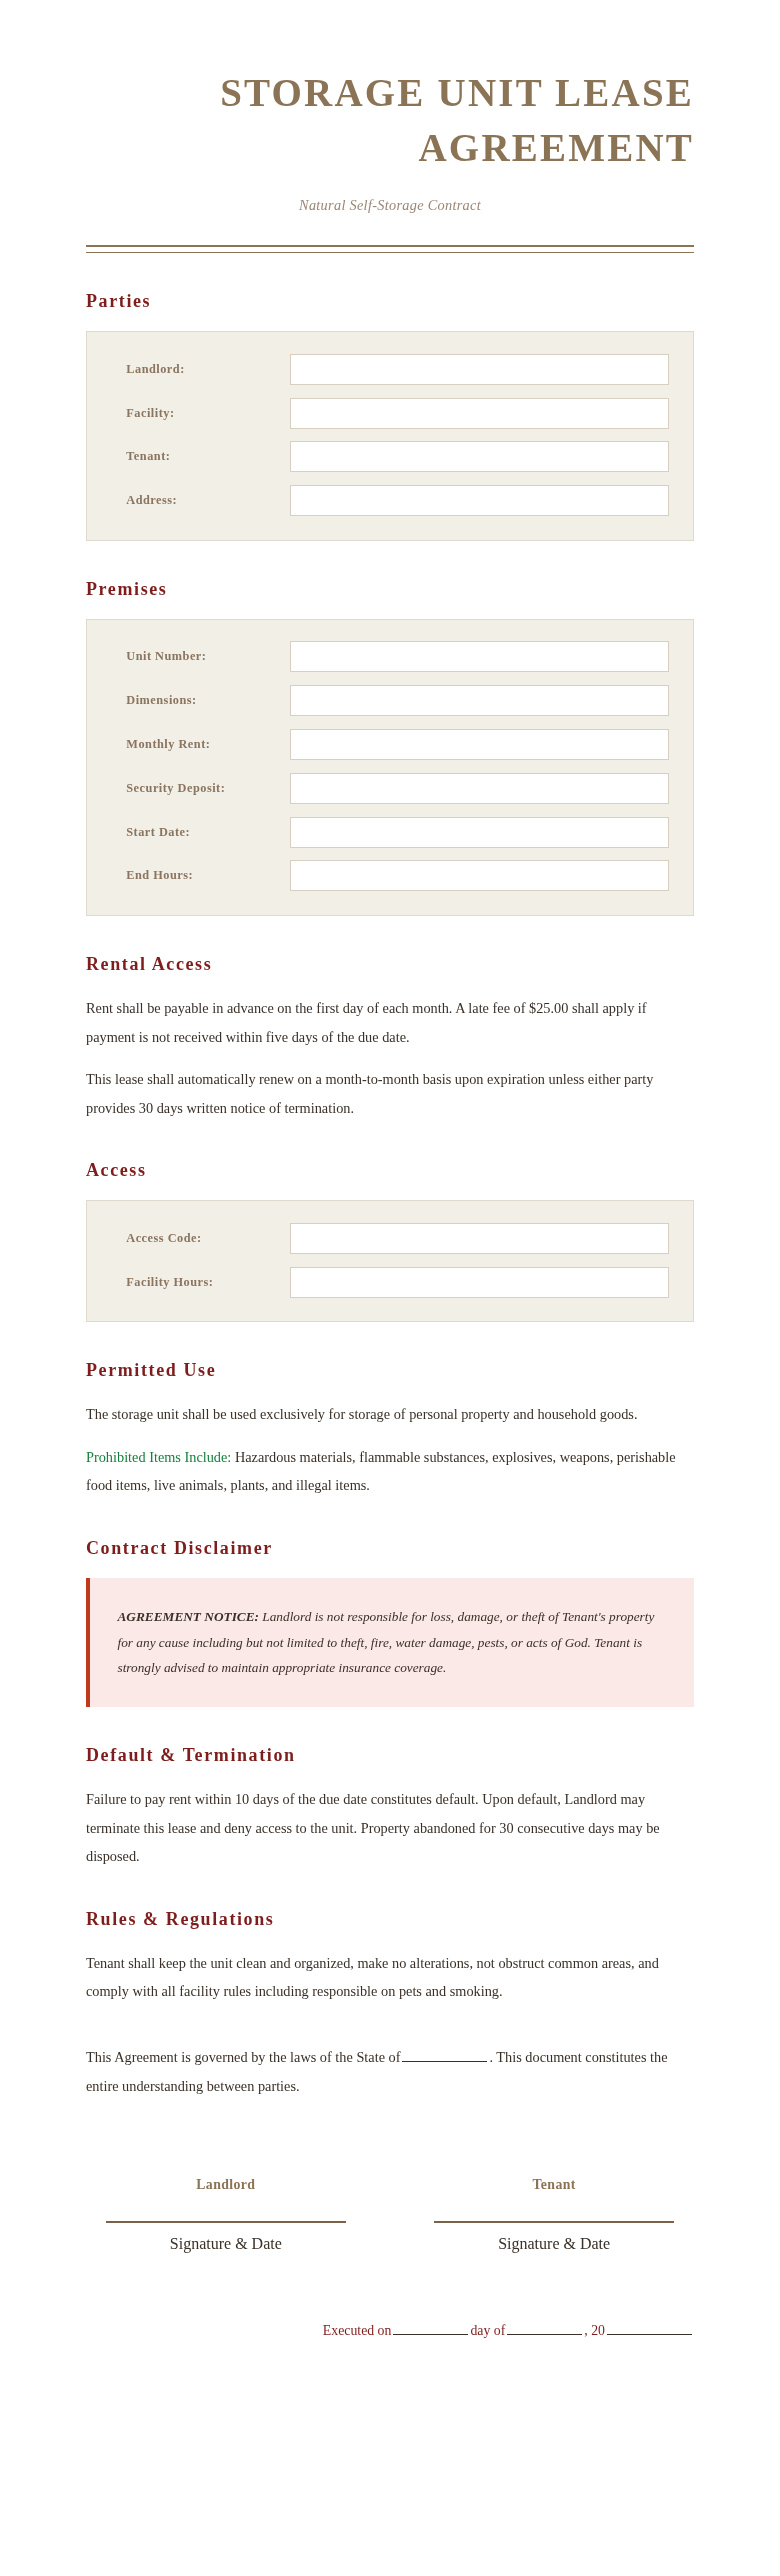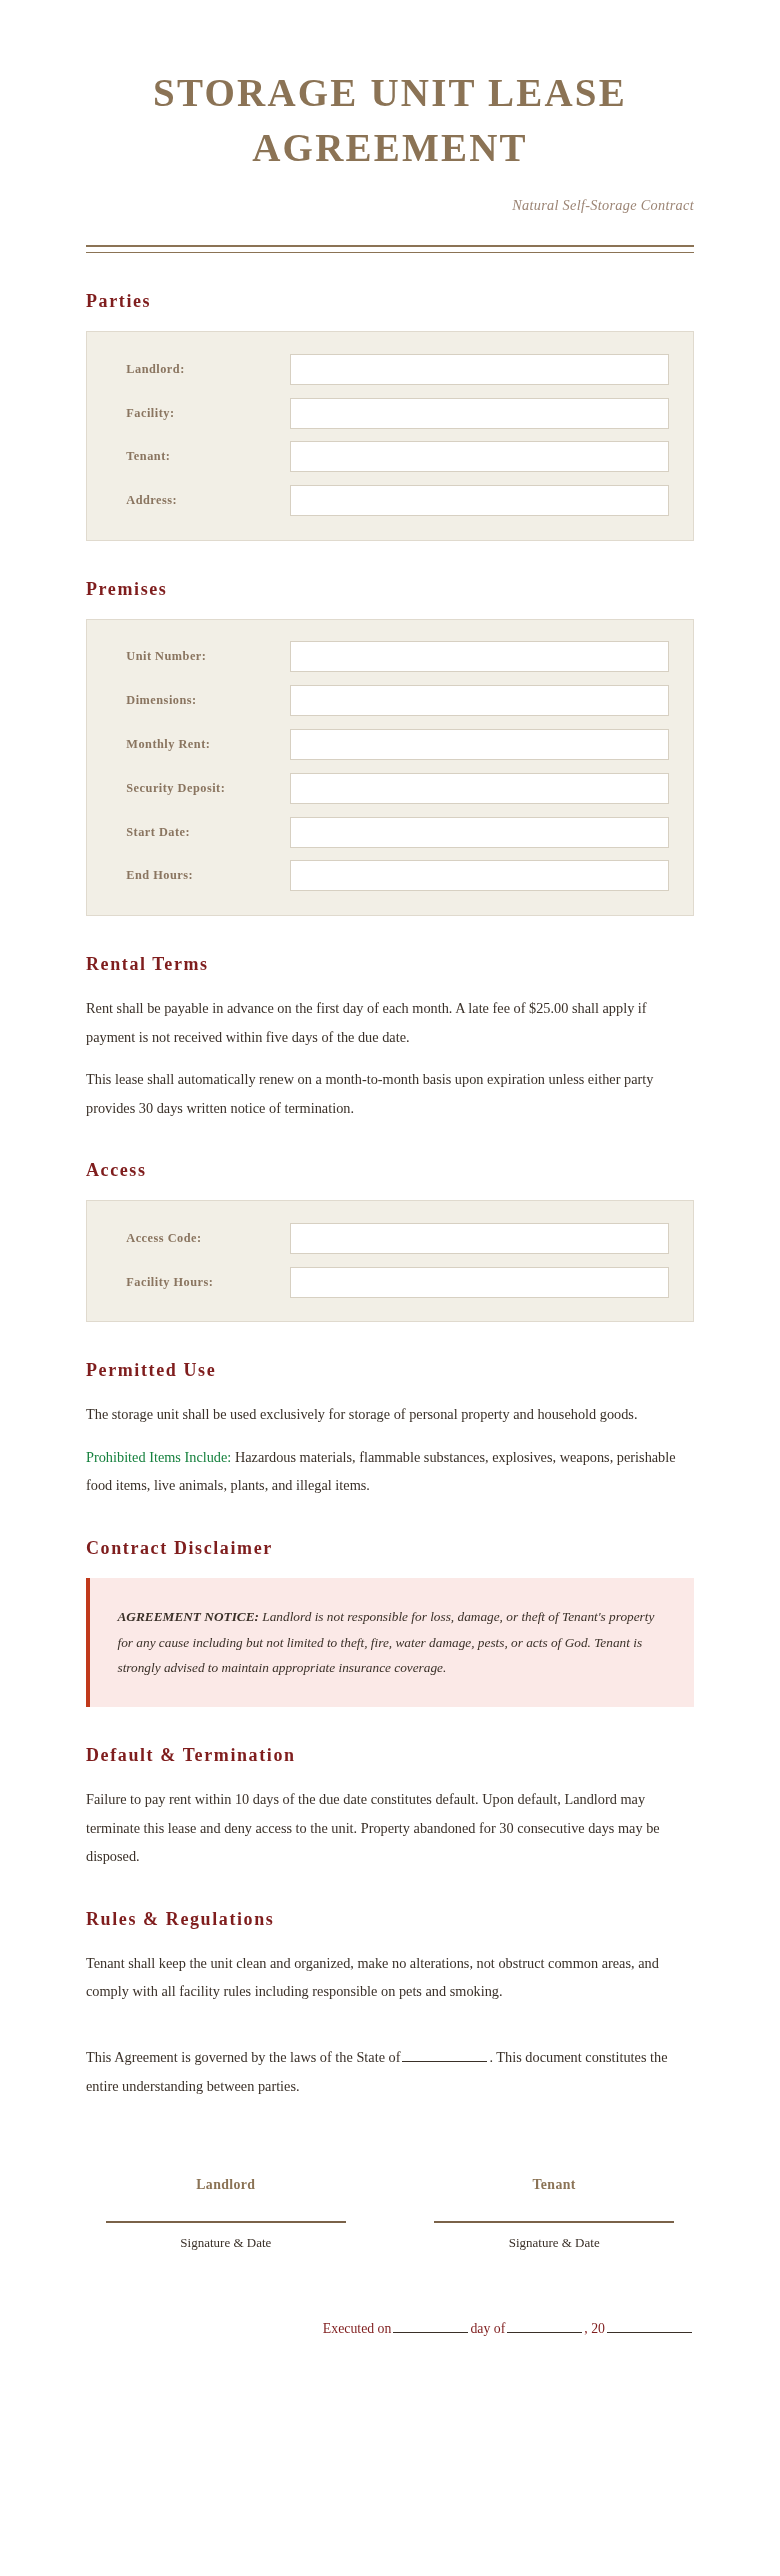--- a/index.html
+++ b/index.html
@@ -17,31 +17,31 @@
   .page {
     width: 780px;
     min-height: 2576px;
     box-sizing: border-box;
     padding: 51px 86px 39px 86px;
     background: #ffffff;
   }
 
   
   .doc-title {
-    text-align: center;
+    text-align: right;
     font-size: 39px;
     font-weight: bold;
     letter-spacing: 2.2px;
     color: #8b7355;
     line-height: 1.42;
     margin: 13.8px 0 0 0;
     font-family: "Liberation Serif", "DejaVu Serif", serif;
   }
   .doc-subtitle {
-    text-align: right;
+    text-align: center;
     font-style: italic;
     font-size: 14.3px;
     color: #9c8575;
     margin: 21.6px 0 0 0;
     letter-spacing: 0.3px;
   }
   .title-rule {
     margin: 31px 0 0 0;
     height: 4.9px;
     border-top: 2px solid #8b7355;
@@ -148,21 +148,21 @@
     color: #8b7355;
     letter-spacing: 0.4px;
     margin-bottom: 27.5px;
   }
   .sig-rule {
     border-top: 2px solid #7a6248;
     margin: 0 auto 11.8px auto;
     width: 86%;
   }
   .sig-caption {
-    font-size: 13px;
+    font-size: 16px;
     color: #3a3028;
   }
   .executed-line {
     text-align: right;
     font-size: 13.8px;
     color: #7f1d1d;
     margin-top: 70px;
   }
   .executed-line .blank-line { width: 75px; }
   .executed-line .blank-wide { width: 85px; }
@@ -236,21 +236,21 @@
 
       <div class="field-row">
         <div class="field-label">End Hours:</div>
         <input class="field-input" type="text" value="" style="">
       </div>
 
     </div>
   </div>
 
   <div class="section">
-    <div class="section-heading">Rental Terms</div>
+    <div class="section-heading">Rental Access</div>
     <p class="para">Rent shall be payable in advance on the first day of each month. A late fee of $25.00 shall apply if payment is not received within five days of the due date.</p>
     <p class="para">This lease shall automatically renew on a month-to-month basis upon expiration unless either party provides 30 days written notice of termination.</p>
   </div>
 
   <div class="section">
     <div class="section-heading">Access</div>
     <div class="field-panel">
 
       <div class="field-row">
         <div class="field-label">Access Code:</div>

